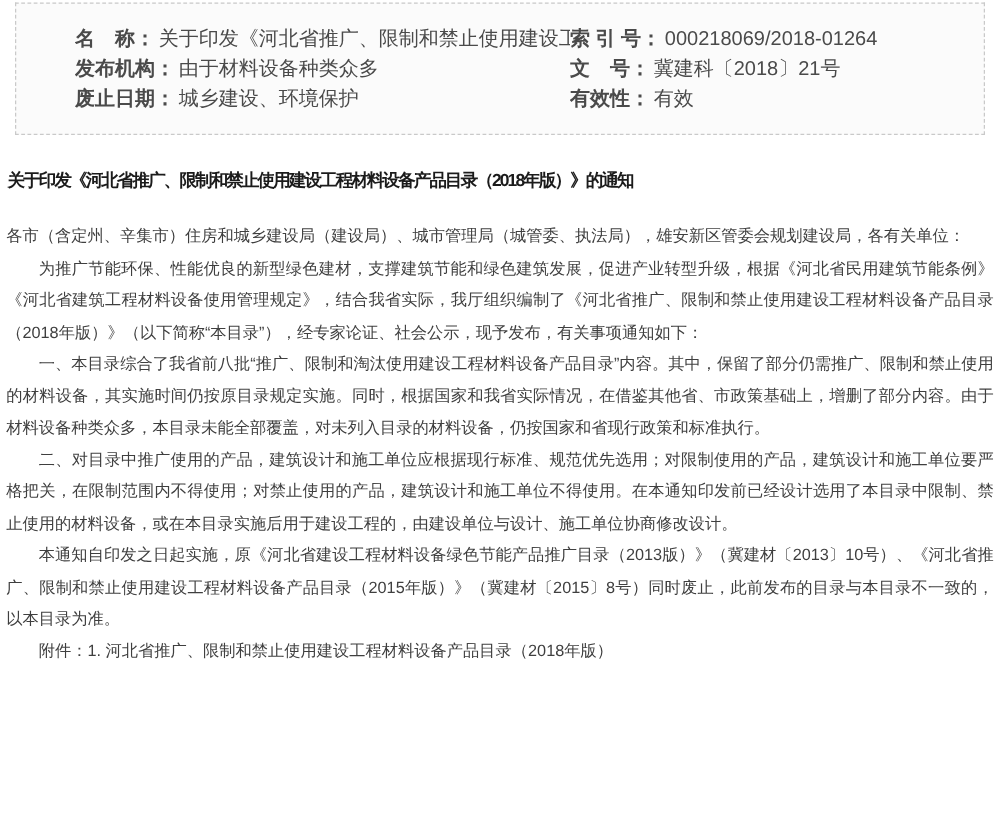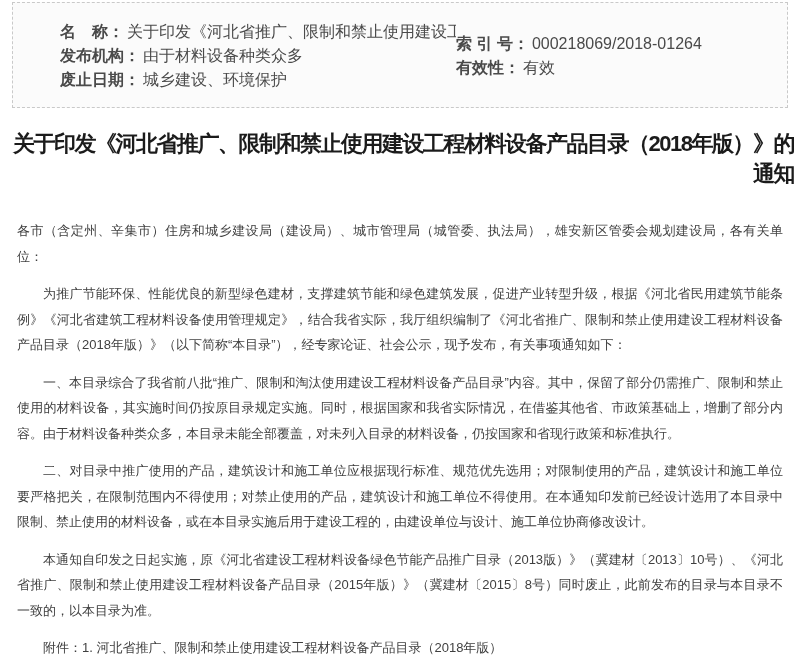--- a/index.html
+++ b/index.html
@@ -20,36 +20,36 @@
   }
   .meta-col{display:flex;flex-direction:column;}
   .meta-col.left{width:443px;padding-left:47px;box-sizing:border-box;}
   .meta-col.right{flex:1;padding-left:0;justify-content:center;}
   .meta-row{height:24px;line-height:24px;font-size:16px;white-space:nowrap;overflow:hidden;}
   .meta-label{font-weight:bold;color:#4a4a4a;white-space:pre;}
   .meta-value{color:#4a4a4a;padding-left:3px;}
   
   .doc-title{
     margin:21px 6px 0 6px;
-    text-align:right;
-    font-size:22px;
+    text-align:left;
+    font-size:14px;
     letter-spacing:-1.5px;
     line-height:30px;
     font-weight:bold;
     color:#1b1b1b;
   }
   
   .doc-body{
     padding:17px 5px 0 5px;
     font-size:13px;
     line-height:25.5px;
     color:#3f3f3f;
     text-align:justify;
   }
-  .doc-body p{margin:12px;}
+  .doc-body p{margin:0;}
   .indent{text-indent:2em;}
 </style>
 </head>
 <body>
 
 <div class="meta-panel">
   <div class="meta-col left">
     <div class="meta-row">
       <span class="meta-label">名　称：</span><span class="meta-value">关于印发《河北省推广、限制和禁止使用建设工程材料设备产品...</span>
     </div>
@@ -58,20 +58,23 @@
     </div>
     <div class="meta-row">
       <span class="meta-label">废止日期：</span><span class="meta-value">城乡建设、环境保护</span>
     </div>
   </div>
   <div class="meta-col right">
     <div class="meta-row">
       <span class="meta-label">索 引 号：</span><span class="meta-value">000218069/2018-01264</span>
     </div>
     <div class="meta-row">
+      <span class="meta-label">文　号：</span><span class="meta-value">冀建科〔2018〕21号</span>
+    </div>
+    <div class="meta-row">
       <span class="meta-label">有效性：</span><span class="meta-value">有效</span>
     </div>
   </div>
 </div>
 
 <h1 class="doc-title">关于印发《河北省推广、限制和禁止使用建设工程材料设备产品目录（2018年版）》的通知</h1>
 
 <div class="doc-body">
   <p>各市（含定州、辛集市）住房和城乡建设局（建设局）、城市管理局（城管委、执法局），雄安新区管委会规划建设局，各有关单位：</p>
   <p class="indent">为推广节能环保、性能优良的新型绿色建材，支撑建筑节能和绿色建筑发展，促进产业转型升级，根据《河北省民用建筑节能条例》《河北省建筑工程材料设备使用管理规定》，结合我省实际，我厅组织编制了《河北省推广、限制和禁止使用建设工程材料设备产品目录（2018年版）》（以下简称“本目录”），经专家论证、社会公示，现予发布，有关事项通知如下：</p>

